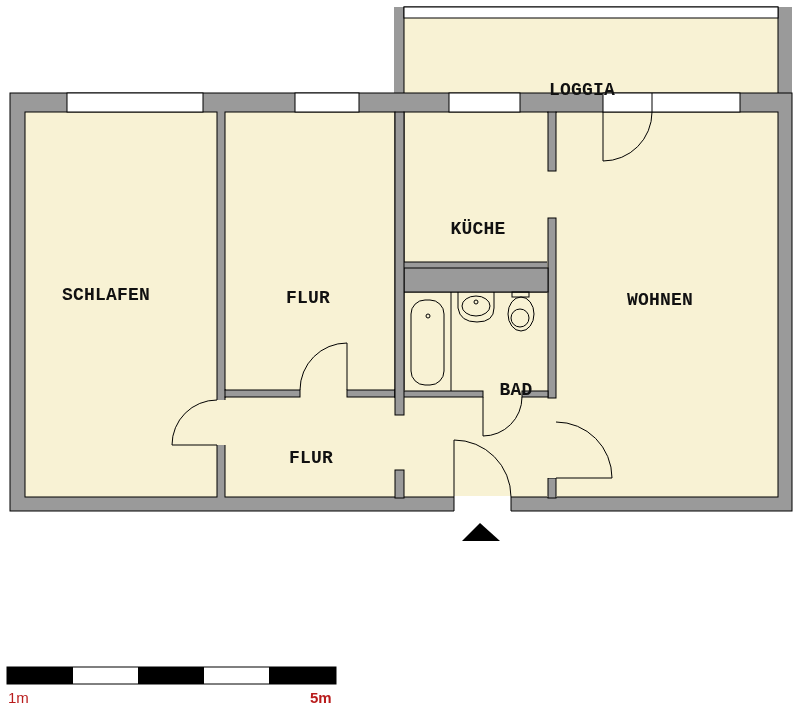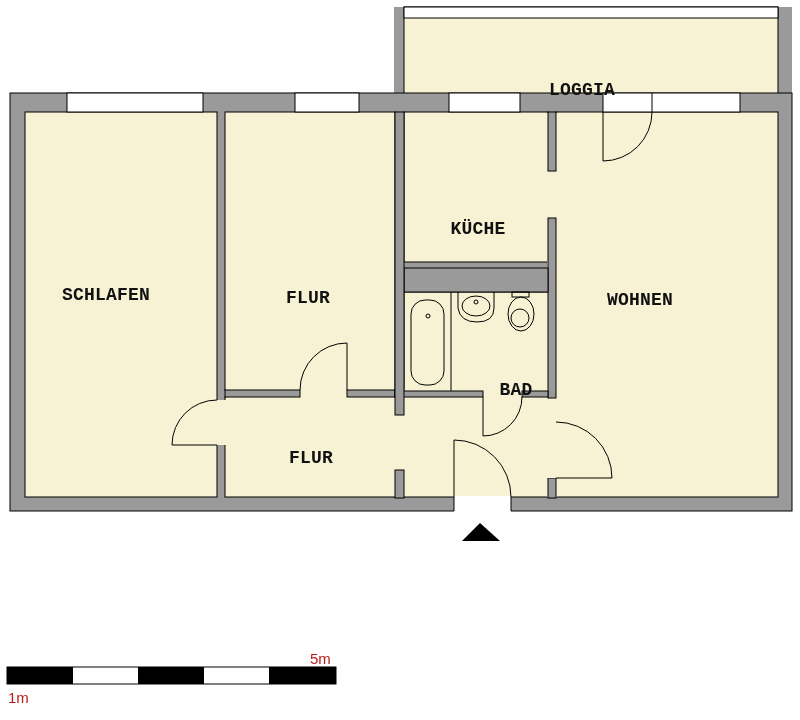--- a/index.html
+++ b/index.html
@@ -95,18 +95,18 @@
     <rect x="7" y="667" width="66" height="17" fill="#000"></rect>
     <rect x="138" y="667" width="66" height="17" fill="#000"></rect>
     <rect x="269" y="667" width="67" height="17" fill="#000"></rect>
   </g>
 </svg>
 
 <div class="label" style="left:582px; top:64px;">LOGGIA</div>
 <div class="label" style="left:106px; top:269px;">SCHLAFEN</div>
 <div class="label" style="left:308px; top:272px;">FLUR</div>
 <div class="label" style="left:478px; top:203px;">KÜCHE</div>
-<div class="label" style="left:640px; top:274px;">WOHNEN</div>
+<div class="label" style="left:660px; top:274px;">WOHNEN</div>
 <div class="label" style="left:516px; top:364px;">BAD</div>
 <div class="label" style="left:311px; top:432px;">FLUR</div>
 
 <div class="scale-label" style="left:8px; top:689px;">1m</div>
-<div class="scale-label" style="left:310px; top:650px;">5m</div>
+<div class="scale-label" style="left:310px; top:689px;font-weight:bold;">5m</div>
 
 </body></html>

